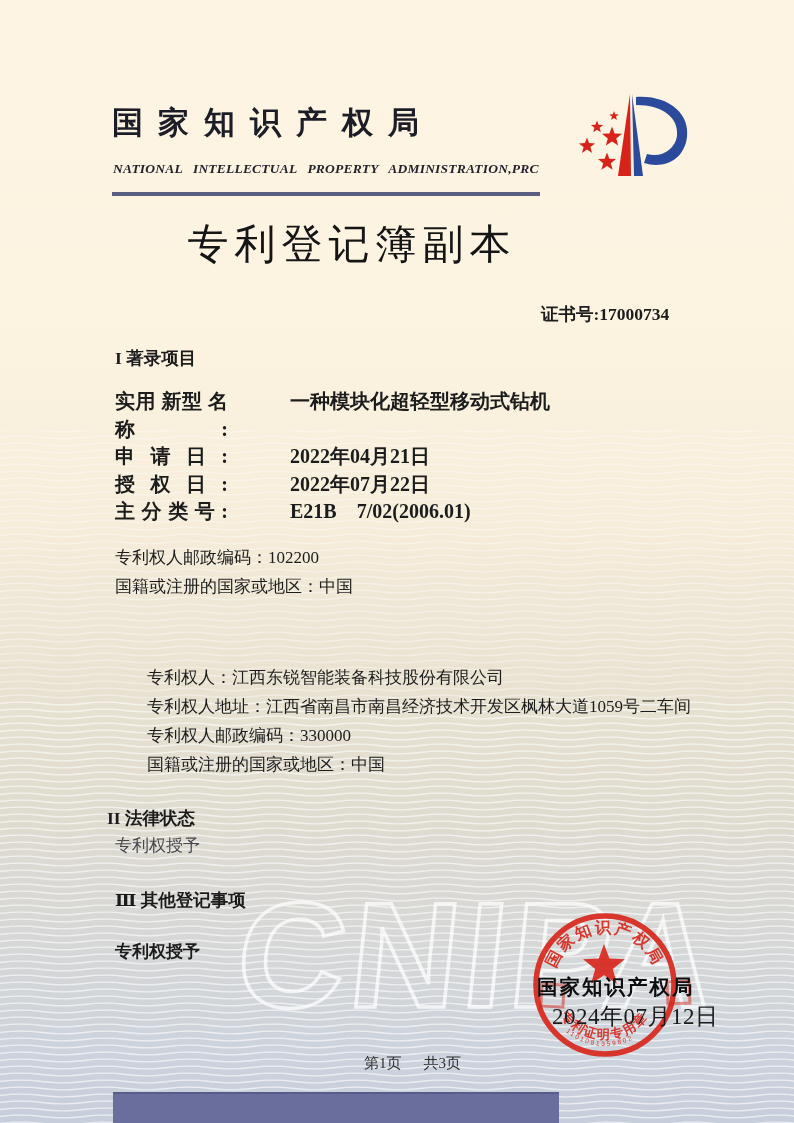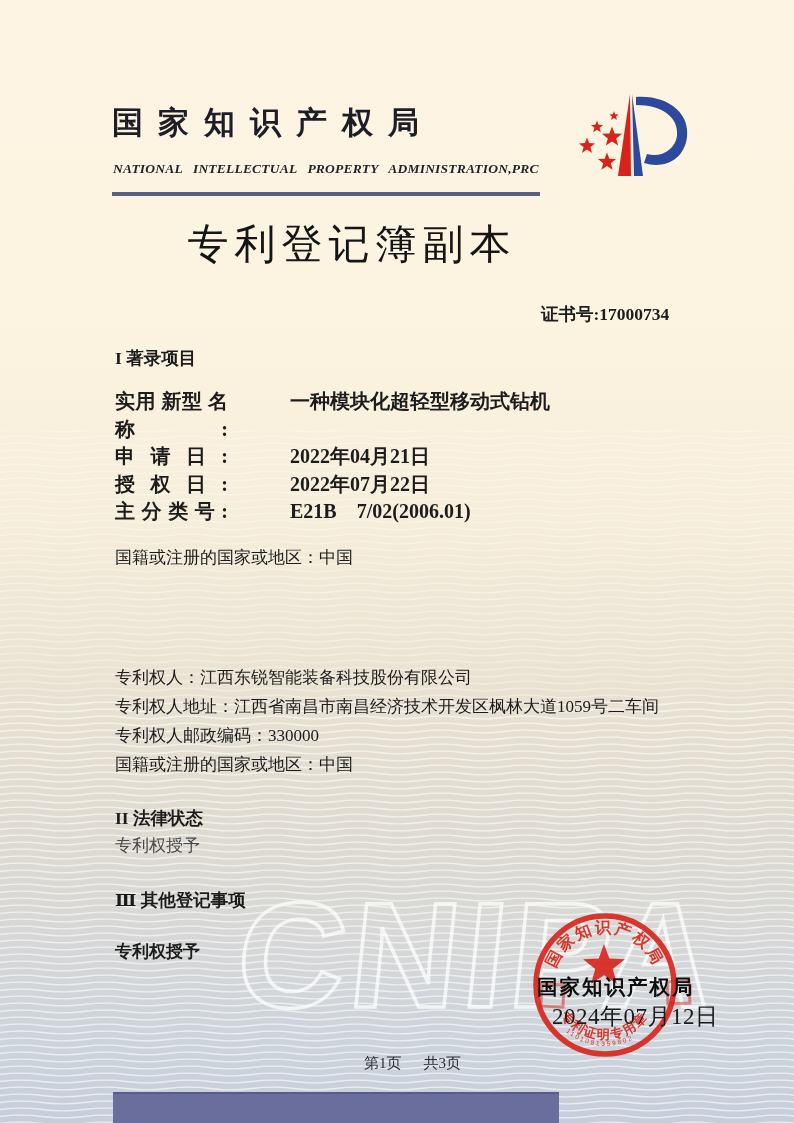--- a/index.html
+++ b/index.html
@@ -27,22 +27,22 @@
   .meta-patent{left:115px;}
   .meta-cert{left:541px;}
   .meta-cert .v{}
   .h-sec{font-size:17.5px;font-weight:700;color:#1b1b1b;z-index:3;}
   .bib-head{left:115px;top:346px;}
   .bib-rows{left:115px;top:388px;font-size:20px;line-height:27.5px;z-index:3;font-weight:bold;}
   .f-label{display:inline-block;width:113px;text-align:justify;text-align-last:justify;vertical-align:top;}
   .f-value{margin-left:62px;white-space:pre;}
   .holder{left:115px;font-size:17px;line-height:29px;z-index:3;}
   .holder-1{top:543px;}
-  .holder-2{top:663px;}
-  .legal-head{left:115px;top:806px;}
+  .holder-2{top:663px;margin-left:32px;}
+  .legal-head{left:107px;top:806px;}
   .legal-status{left:115px;top:834px;font-size:17px;color:#48484c;z-index:3;}
   .other-head{left:115px;top:888px;}
   .grant-entry{left:115px;top:940px;font-size:17px;font-weight:600;z-index:3;}
   .seal-svg{left:528px;top:906px;width:156px;height:156px;z-index:4;}
   .seal-mark{width:19px;height:19px;border:3px solid rgba(206,38,28,0.5);z-index:4;}
   .seal-authority{left:537px;top:973px;font-size:20.5px;font-weight:700;letter-spacing:2px;color:#0e0e0e;z-index:5;}
   .seal-date{left:536px;top:1001px;font-size:23px;color:#1b1b1b;letter-spacing:0.5px;z-index:5;margin-left:16px;}
   .footer{left:364px;top:1054px;font-size:15px;color:#2e2e2e;z-index:3;}
   .footer .gap{display:inline-block;width:22px;}
   .bottom-bar{left:113px;top:1092px;width:446px;height:31px;background:#696e9c;border-top:2px solid #575c88;z-index:3;}
@@ -85,20 +85,21 @@
 
   <div class="abs h-sec bib-head">I 著录项目</div>
   <div class="abs bib-rows">
     <div><span class="f-label">实用 新型 名称:</span><span class="f-value">一种模块化超轻型移动式钻机</span></div>
     <div><span class="f-label">申请日:</span><span class="f-value">2022年04月21日</span></div>
     <div><span class="f-label">授权日:</span><span class="f-value">2022年07月22日</span></div>
     <div><span class="f-label">主分类号:</span><span class="f-value">E21B    7/02(2006.01)</span></div>
   </div>
 
   <div class="abs holder holder-1">
+    <div>专利权人邮政编码：102200</div>
     <div>国籍或注册的国家或地区：中国</div>
   </div>
 
   <div class="abs holder holder-2">
     <div>专利权人：江西东锐智能装备科技股份有限公司</div>
     <div>专利权人地址：江西省南昌市南昌经济技术开发区枫林大道1059号二车间</div>
     <div>专利权人邮政编码：330000</div>
     <div>国籍或注册的国家或地区：中国</div>
   </div>
 

